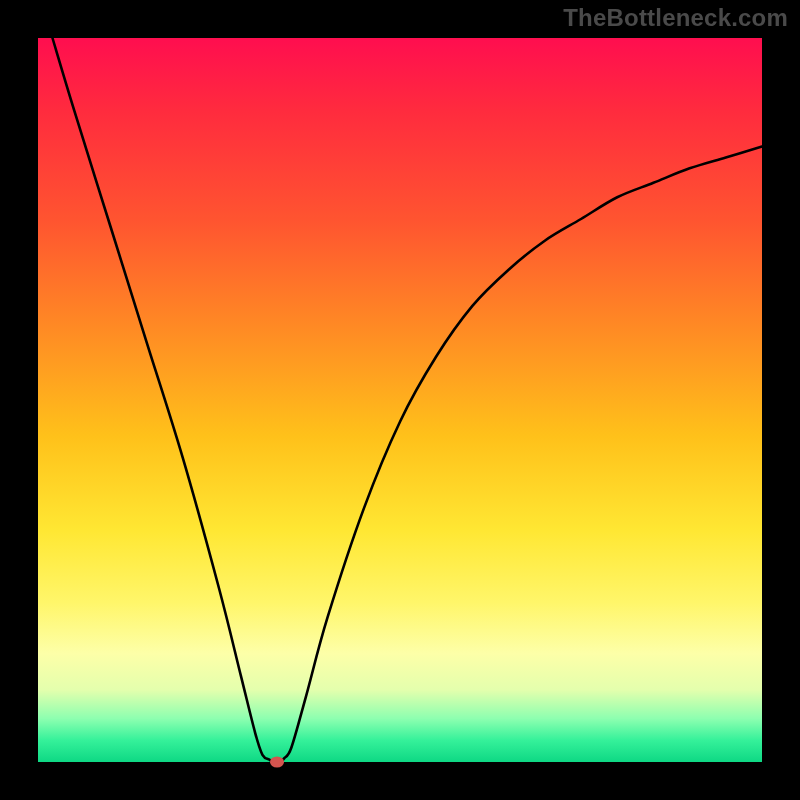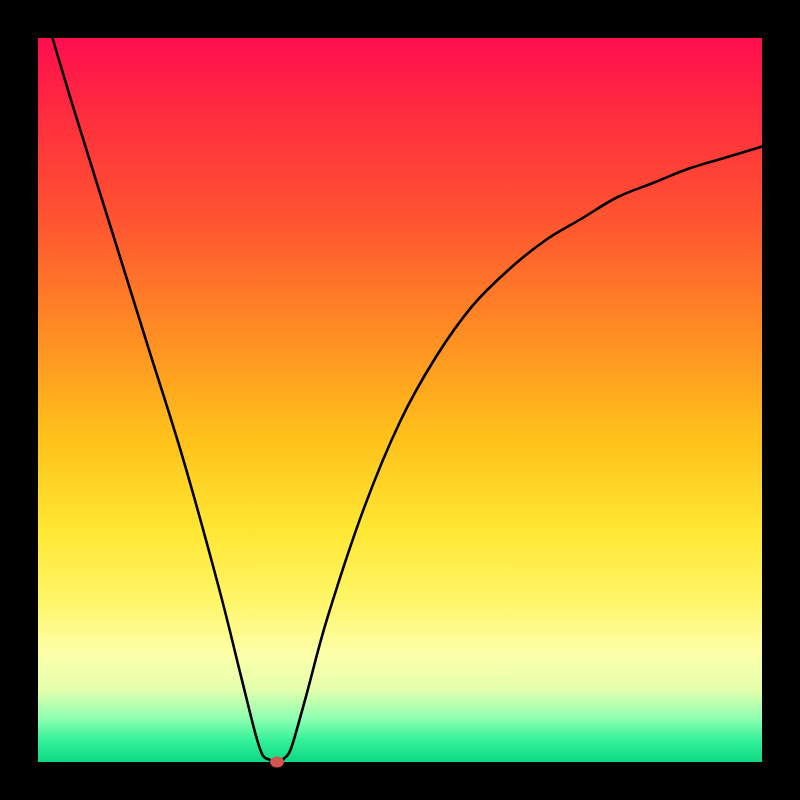--- a/index.html
+++ b/index.html
@@ -63,20 +63,21 @@
     height: 11px;
     border-radius: 50%;
     background: #d4544f;
     transform: translate(-50%, -50%);
   }
 </style>
 </head>
 <body>
 
 <div class="frame">
+  <div class="attribution">TheBottleneck.com</div>
 
   <div class="plot-area">
     <svg class="curve" viewBox="0 0 724 724" preserveAspectRatio="none">
       <path id="curve-left" fill="none" stroke="#000" stroke-width="2.6" stroke-linecap="round" stroke-linejoin="round" d="M 14.48 0 C 18.1 12.066666666666663, 26.546666666666667 41.02666666666664, 36.2 72.39999999999998 C 45.85333333333334 103.77333333333331, 60.33333333333334 149.62666666666667, 72.4 188.24 C 84.46666666666667 226.85333333333335, 96.53333333333333 265.4666666666667, 108.6 304.08000000000004 C 120.66666666666666 342.6933333333334, 132.73333333333335 378.8933333333334, 144.8 419.92 C 156.86666666666667 460.94666666666666, 171.34666666666666 514.04, 181 550.24 C 190.65333333333334 586.44, 196.6866666666667 612.9866666666667, 202.72000000000003 637.12 C 208.75333333333336 661.2533333333333, 213.57999999999998 681.7666666666667, 217.2 695.04 C 220.82 708.3133333333333, 222.02666666666667 712.2953333333334, 224.44 716.76 C 226.85333333333332 721.2246666666666, 229.87 720.6213333333333, 231.68 721.828 C 233.49 723.0346666666667, 234.6966666666667 723.638, 235.3 724"></path>
       <path id="curve-right" fill="none" stroke="#000" stroke-width="2.6" stroke-linecap="round" stroke-linejoin="round" d="M 242.54000000000002 724 C 243.14333333333335 723.3966666666666, 244.35000000000002 722.7933333333333, 246.16000000000003 720.38 C 247.97000000000003 717.9666666666667, 249.77999999999997 719.7766666666666, 253.39999999999998 709.52 C 257.02 699.2633333333333, 261.84666666666664 680.5600000000001, 267.88 658.84 C 273.91333333333336 637.12, 279.9466666666667 610.5733333333334, 289.6 579.2 C 299.25333333333333 547.8266666666667, 313.73333333333335 503.18, 325.8 470.6 C 337.8666666666667 438.02000000000004, 349.93333333333334 409.06000000000006, 362 383.72 C 374.06666666666666 358.38, 386.1333333333334 337.8666666666666, 398.20000000000005 318.55999999999995 C 410.2666666666667 299.2533333333333, 422.3333333333333 282.36, 434.4 267.88 C 446.46666666666664 253.4, 458.53333333333336 242.53999999999994, 470.6 231.67999999999995 C 482.6666666666667 220.81999999999996, 494.7333333333333 211.16666666666669, 506.79999999999995 202.72000000000003 C 518.8666666666666 194.27333333333337, 530.9333333333333 188.24, 543 181 C 555.0666666666667 173.76, 567.1333333333334 165.3133333333333, 579.2 159.27999999999997 C 591.2666666666667 153.24666666666664, 603.3333333333333 149.6266666666666, 615.4 144.79999999999995 C 627.4666666666667 139.9733333333333, 639.5333333333333 134.54333333333338, 651.6 130.32000000000005 C 663.6666666666667 126.09666666666674, 675.7333333333333 123.08000000000004, 687.8 119.46000000000004 C 699.8666666666666 115.84000000000003, 717.9666666666667 110.41000000000003, 724 108.60000000000002"></path>
     </svg>
     <div class="marker" id="min-marker" style="left: 238.92px; top: 724px; background: rgb(212, 84, 79);"></div>
   </div>
 </div>
 

